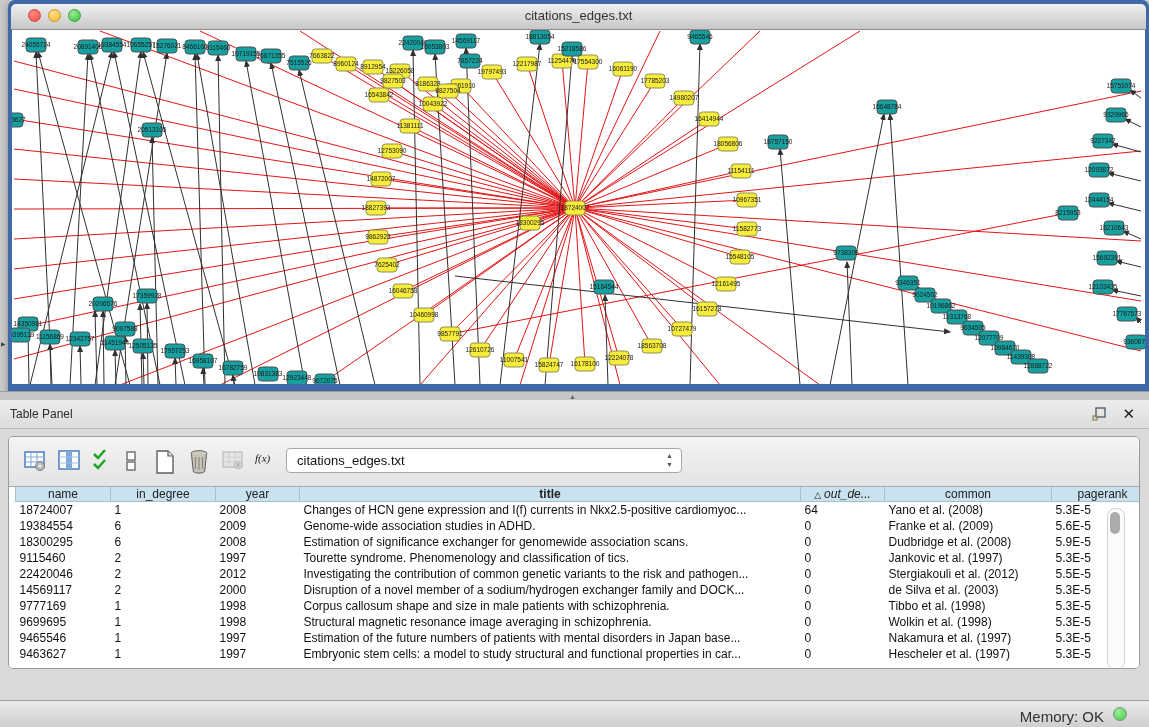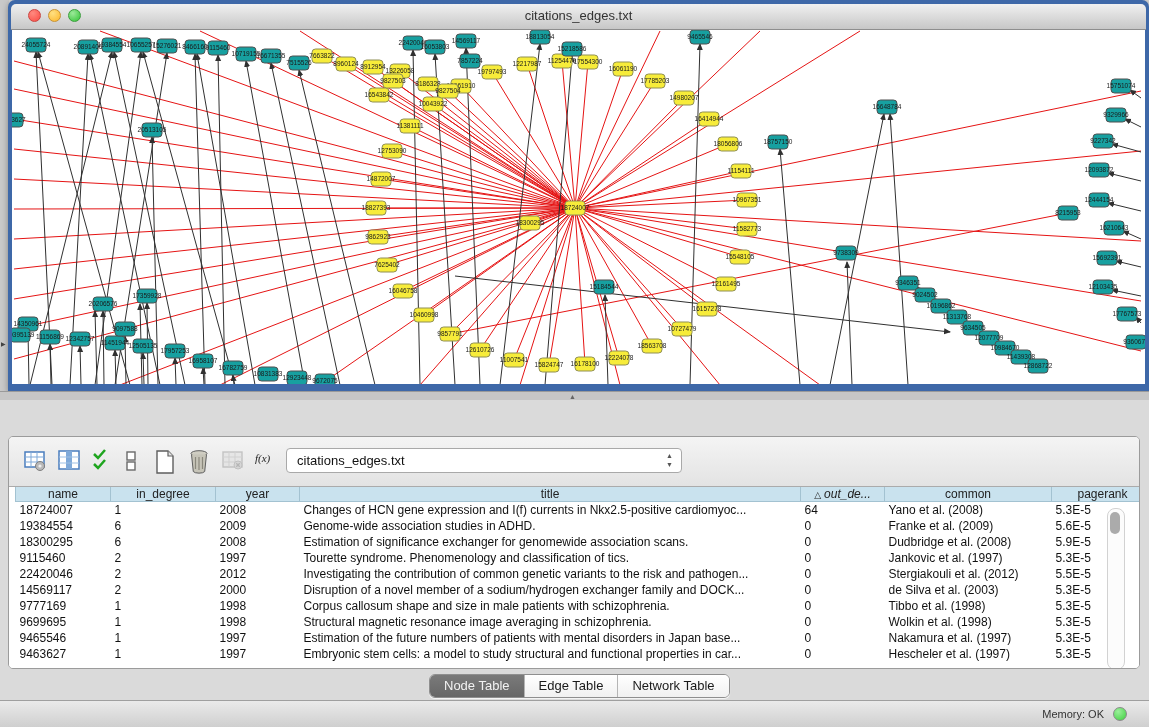--- a/index.html
+++ b/index.html
@@ -56,21 +56,21 @@
 
   .tabbar{position:absolute;left:0;top:272px;width:1149px;height:28px;}
   .segctl{position:absolute;left:429px;top:2px;height:22px;display:flex;border:1px solid #8F8F8F;border-radius:6px;overflow:hidden;background:#fff;box-shadow:0 1px 1px rgba(255,255,255,.8);}
   .seg{font-size:13px;color:#1a1a1a;padding:3px 14px 0 14px;border-right:1px solid #B5B5B5;background:linear-gradient(#FFFFFF,#F1F1F1);}
   .seg:last-child{border-right:none;}
   .seg.active{background:linear-gradient(#7A7A7A,#676767);color:#F2F2F2;}
 
   
   .status-bar{position:absolute;left:0;top:700px;width:1149px;height:27px;background:linear-gradient(#EAEAEA,#CFCFCF);
               border-top:1px solid #9F9F9F;box-sizing:border-box;}
-  .mem-label{position:absolute;right:45px;top:7px;font-size:11px;color:#333;}
+  .mem-label{position:absolute;right:45px;top:7px;font-size:15px;color:#333;}
   .mem-dot{position:absolute;right:22px;top:6px;width:14px;height:14px;border-radius:50%;
            background:radial-gradient(circle at 35% 30%,#9BF09B,#3ECF3E);border:1px solid #8A8A8A;box-sizing:border-box;}
 </style>
 </head>
 <body>
 
 <div class="desktop-strip">
   <div class="edge-arrow">▶</div>
 </div>
 
@@ -632,20 +632,30 @@
         </g>
     </svg>
   </div>
 </div>
 
 <div class="divider">
   <div class="handle">▲</div>
 </div>
 
 <div class="table-panel">
+  <div class="tp-header">
+    <span class="tp-title">Table Panel</span>
+    <span class="tp-float">
+      <svg width="15" height="15" viewBox="0 0 15 15">
+        <rect x="4" y="1" width="9" height="9" fill="none" stroke="#55606E" stroke-width="1.4"></rect>
+        <rect x="1" y="9" width="4" height="4" fill="none" stroke="#8C8555" stroke-width="1.2"></rect>
+      </svg>
+    </span>
+    <span class="tp-close">✕</span>
+  </div>
 
   <div class="tp-container">
     <div class="toolbar">
       <span class="tbtn" style="left:14px">
         <svg width="24" height="24" viewBox="0 0 24 24">
             <rect x="2" y="3" width="19" height="15" fill="#fff" stroke="#4A7DBE" stroke-width="1.5"></rect>
             <path d="M2 8 h19 M2 13 h19 M8 3 v15 M14 3 v15" stroke="#7FA9D9" stroke-width="1"></path>
             <circle cx="17" cy="17" r="4.5" fill="#B9B9B9" stroke="#7E7E7E"></circle>
             <circle cx="17" cy="17" r="1.6" fill="#EDEDED"></circle>
           </svg>
@@ -697,21 +707,21 @@
       </div>
     </div>
 
     <div class="tablewrap">
       <table class="grid">
         <thead>
             <tr id="grid-head">
               <th style="width: 88px;">name</th>
               <th style="width: 98px;">in_degree</th>
               <th style="width: 77px;">year</th>
-              <th style="width: 494px;">title</th>
+              <th style="width: 494px; font-weight: bold;">title</th>
               <th style="width: 77px; font-style: italic;"><span class="sort-tri">△</span>out_de...</th>
               <th style="width: 160px;">common</th>
               <th style="width: 95px;">pagerank</th>
             </tr>
           </thead>
         <tbody id="grid-body">
             <tr>
               <td>18724007</td>
               <td>1</td>
               <td>2008</td>
@@ -802,25 +812,18 @@
               <td>5.3E-5</td>
             </tr>
           </tbody>
       </table>
       <div class="vscroll">
         <div class="vthumb"></div>
       </div>
     </div>
   </div>
 
-  <div class="tabbar">
-    <div class="segctl" id="segctl">
-        <div class="seg active">Node Table</div>
-        <div class="seg">Edge Table</div>
-        <div class="seg">Network Table</div>
-      </div>
-  </div>
 </div>
 
 <div class="status-bar">
   <span class="mem-label">Memory: OK</span>
   <span class="mem-dot"></span>
 </div>
 
 </body></html>

